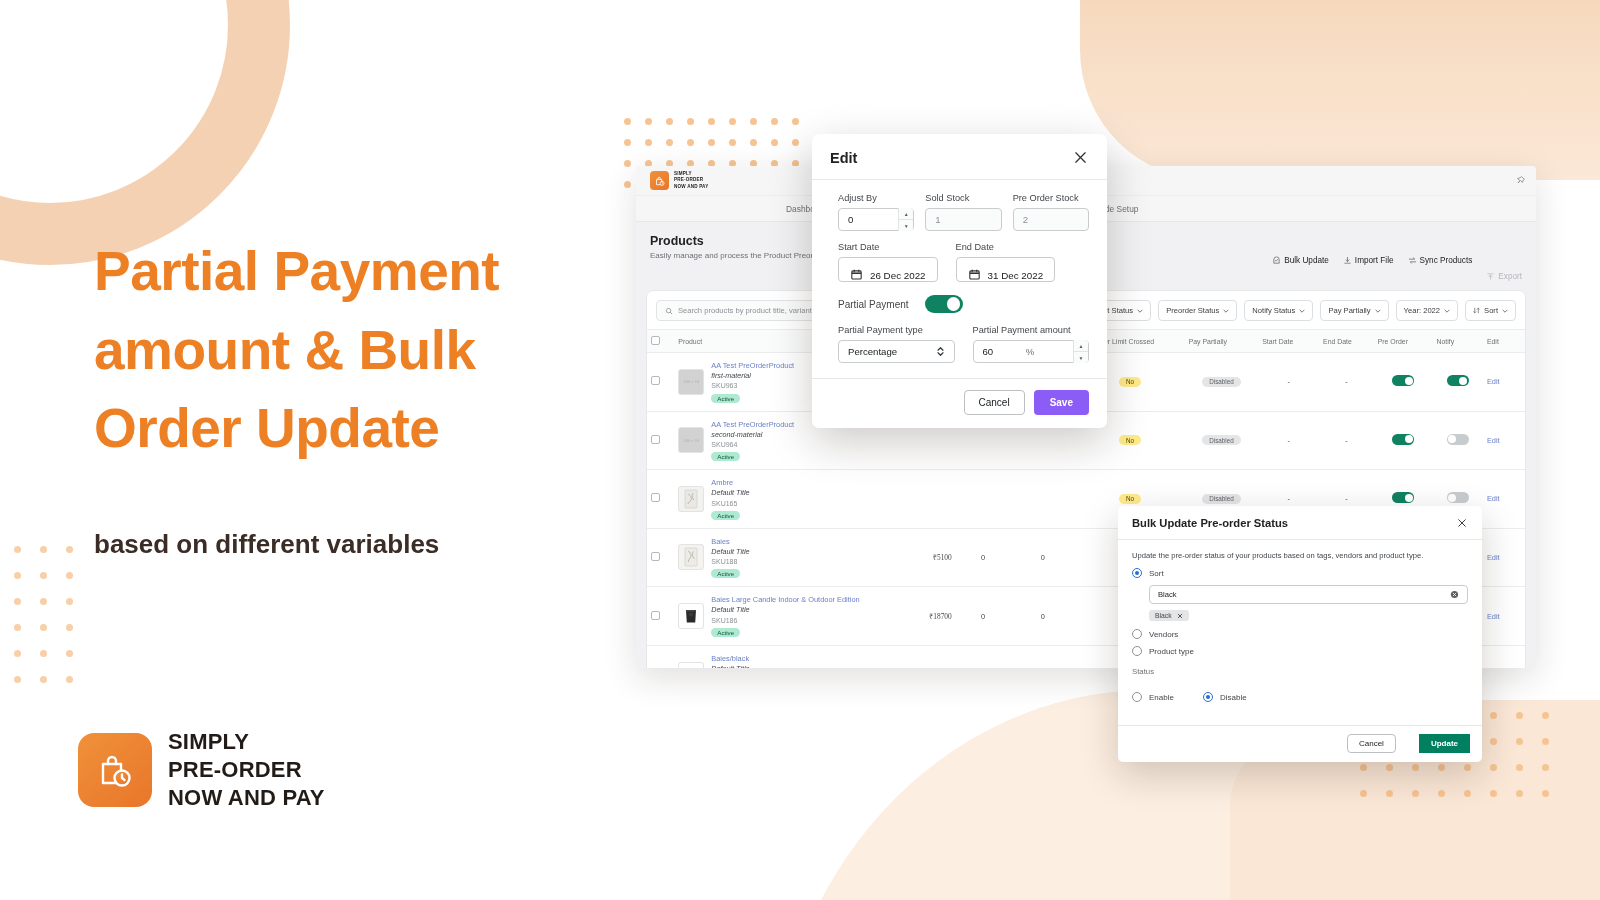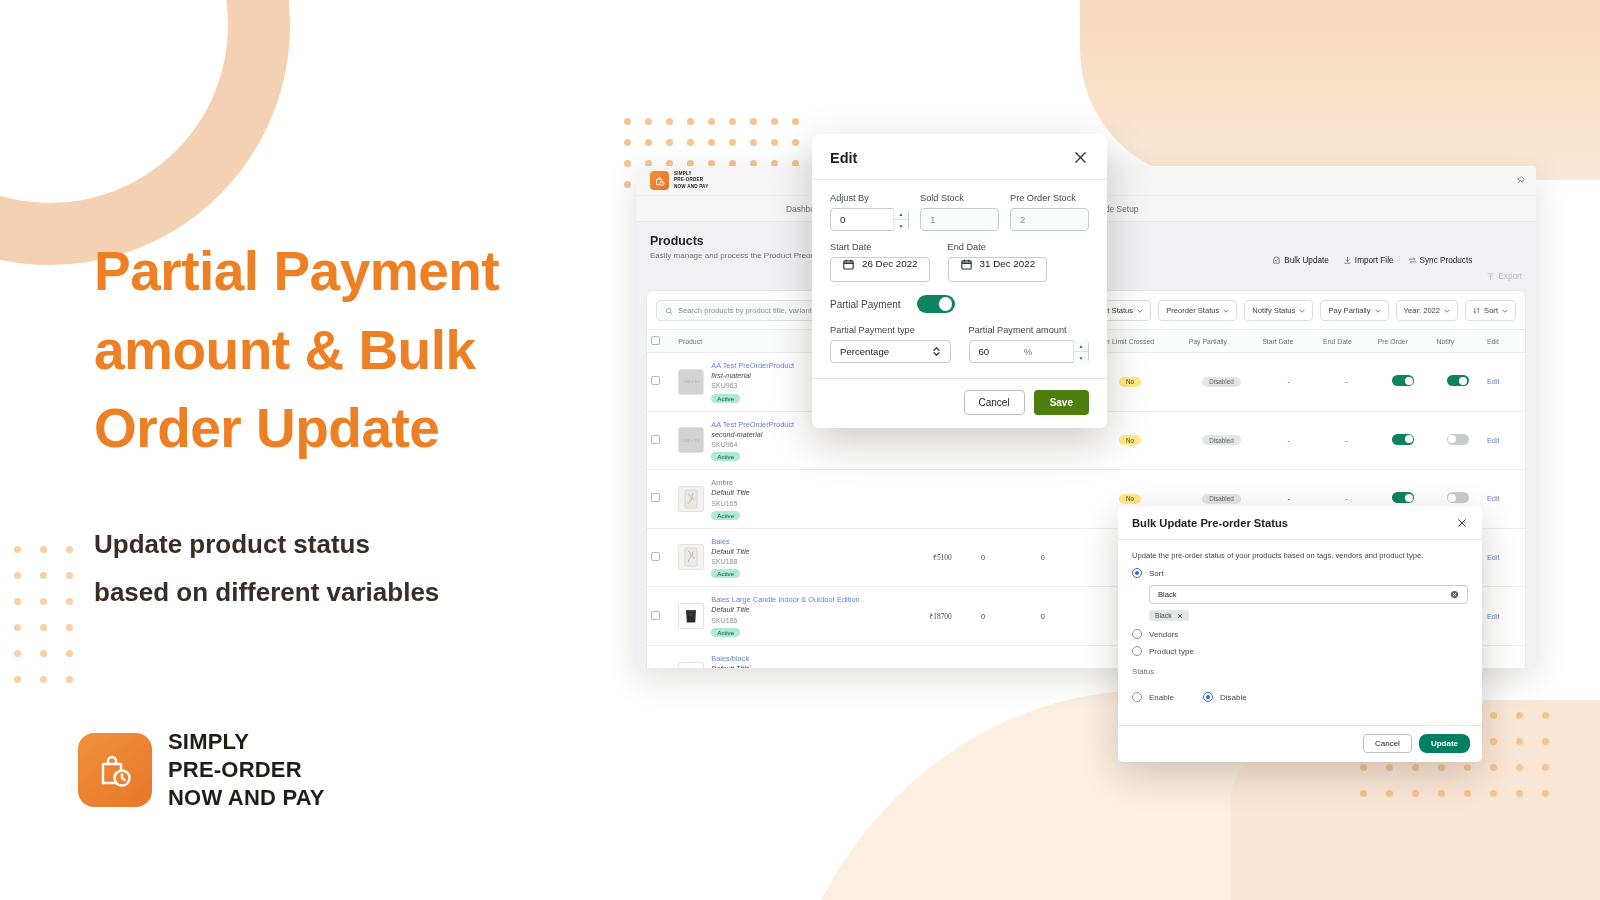--- a/index.html
+++ b/index.html
@@ -181,53 +181,53 @@
   .modal-edit {
     position: absolute; left: 812px; top: 134px;
     width: 295px; background: #fff; border-radius: 7px;
     box-shadow: 0 14px 44px rgba(30,20,10,.22);
     z-index: 10;
   }
   .me-head { display:flex; align-items:center; justify-content:space-between;
     padding: 15px 18px 13px 18px; border-bottom: 1px solid #e6e7e8; }
   .me-title { font-size: 14.5px; font-weight: bold; color: #202223; }
   .x-btn { width: 17px; height: 17px; color:#5c5f62; cursor:pointer; }
-  .me-body { padding: 13px 18px 15px 18px; }
+  .me-body { padding: 13px 18px 15px 26px; }
   .lbl { font-size: 9.2px; color: #42474c; margin-bottom: 5px; display:block; }
   .row3 { display:flex; gap: 11px; }
   .fld {
     height: 23px; border:1px solid #c9cccf; border-radius:4px;
     display:flex; align-items:center; padding: 0 0 0 9px;
     font-size: 9.6px; color:#202223; background:#fff; position:relative;
   }
   .fld.ro { background:#fafbfb; color:#8c9196; }
   .stepper { margin-left:auto; display:flex; flex-direction:column;
     width: 15px; height: 23px; border-left: 1px solid #e1e3e5; }
   .stepper i { flex:1; display:flex; align-items:center; justify-content:center;
     font-size: 5px; color:#5c5f62; font-style: normal; background:#fafbfb; }
   .stepper i:first-child { border-bottom:1px solid #e1e3e5; border-radius: 0 3px 0 0; }
   .stepper i:last-child { border-radius: 0 0 3px 0; }
   .row2 { display:flex; gap: 18px; margin-top: 11px; }
   .datefld { height: 25px; border:1px solid #c9cccf; border-radius:4px;
-    display:flex; align-items:flex-start; gap:7px; padding: 0 11px; font-size: 9.8px; color:#202223; }
+    display:flex; align-items:flex-end; gap:7px; padding: 0 11px; font-size: 9.8px; color:#202223; }
   .pp-row { display:flex; align-items:center; gap: 16px; margin-top: 13px; }
   .pp-lbl { font-size: 10px; color: #42474c; }
   .tgl-lg { width: 38px; height: 18px; border-radius: 11px; background:#0f8262; position:relative; }
   .tgl-lg::after { content:""; position:absolute; top:2.4px; right:2.4px; width:13.2px; height:13.2px; border-radius:50%; background:#fff; }
   .sel {
     height: 23px; border:1px solid #c9cccf; border-radius:4px; background:#fff;
     display:flex; align-items:center; justify-content:space-between;
     padding: 0 9px; font-size: 9.6px; color:#202223;
   }
   .me-foot { border-top:1px solid #e6e7e8; padding: 11px 18px 13px 18px;
     display:flex; justify-content:flex-end; gap: 9px; }
   .btn-sec { height: 25px; padding: 0 14px; border:1px solid #bcbfc2; border-radius:4px;
     background:#fff; font-size: 10px; color:#202223; display:flex; align-items:center; }
   .btn-pri { height: 25px; padding: 0 16px; border-radius:4px;
-    background:#4d7c0f; color:#fff; font-size: 10px; font-weight:bold;
+    background:#8b5cf6; color:#fff; font-size: 10px; font-weight:bold;
     display:flex; align-items:center; }
 
   
   .modal-bulk {
     position: absolute; left: 1118px; top: 506px;
     width: 364px; background:#fff; border-radius: 5px;
     box-shadow: 0 12px 38px rgba(30,20,10,.2);
     z-index: 11;
   }
   .mb-head { display:flex; align-items:center; justify-content:space-between;
@@ -246,22 +246,22 @@
     font-size: 7.6px; color:#202223;
   }
   .tag-chip { margin: 5px 0 0 17px; display:inline-flex; align-items:center; gap:5px;
     background:#e4e5e7; border-radius:3px; padding: 2px 6px; font-size: 6.8px; color:#42474c; }
   .status-lbl { font-size: 7.8px; color:#6d7175; margin-top: 11px; }
   .status-row { display:flex; align-items:center; gap: 18px; margin-top: 5px; }
   .mb-foot { border-top:1px solid #e6e7e8; padding: 8px 12px 9px 12px;
     display:flex; justify-content:flex-end; gap: 7px; }
   .btn-sec-s { height: 19px; padding: 0 11px; border:1px solid #bcbfc2; border-radius:4px;
     background:#fff; font-size: 8px; color:#202223; display:flex; align-items:center; }
-  .btn-pri-s { height: 19px; padding: 0 12px; border-radius:8px; background:#008060;
-    color:#fff; font-size: 8px; font-weight:bold; display:flex; align-items:center; }
+  .btn-pri-s { height: 19px; padding: 0 12px; border-radius:0; background:#008060;
+    color:#fff; font-size: 8px; font-weight:bold; display:flex; align-items:center;margin-left:16px; }
   svg { display:block; }
 </style>
 </head>
 <body>
 
 <div class="bg-layer">
   <div class="ring-tl"></div>
   <div class="stripe-top"></div>
   <div class="blob-bottom"></div>
   <div class="blob-bottom2"></div>
@@ -362,21 +362,20 @@
   </div>
 </div>
 
 <div class="marketing">
   <div class="headline">
     <div>Partial Payment</div>
     <div>amount &amp; Bulk</div>
     <div>Order Update</div>
   </div>
   <div class="subhead">
-    <div>Update product status</div>
     <div>based on different variables</div>
   </div>
 </div>
 
 <div class="logo-lockup">
   <div class="logo-tile">
     <svg width="42" height="42" viewBox="0 0 42 42" fill="none" stroke="#fff" stroke-width="2.4">
       <path d="M9 15h18v19H9z" stroke-linejoin="round"></path>
       <path d="M14 15v-3a4 4 0 0 1 8 0v3" stroke-linecap="round"></path>
       <circle cx="28" cy="29" r="7.5" fill="url(#g1)" stroke="#fff" stroke-width="2.4"></circle>

